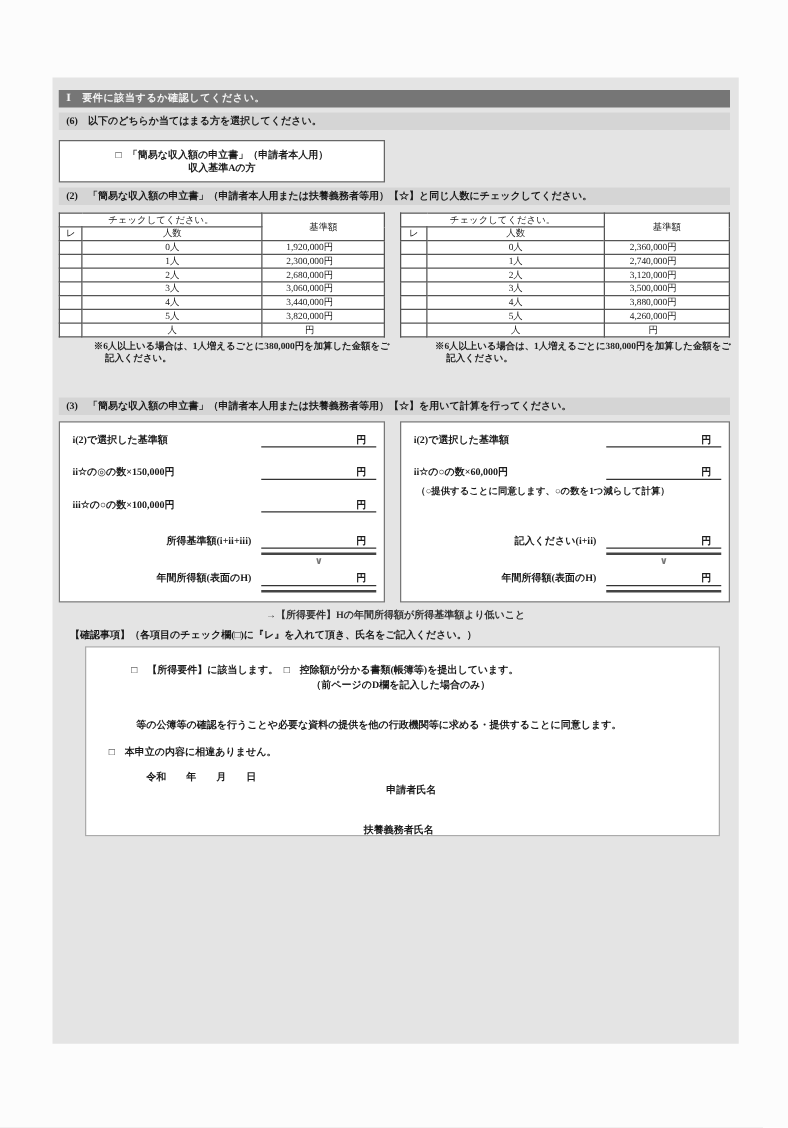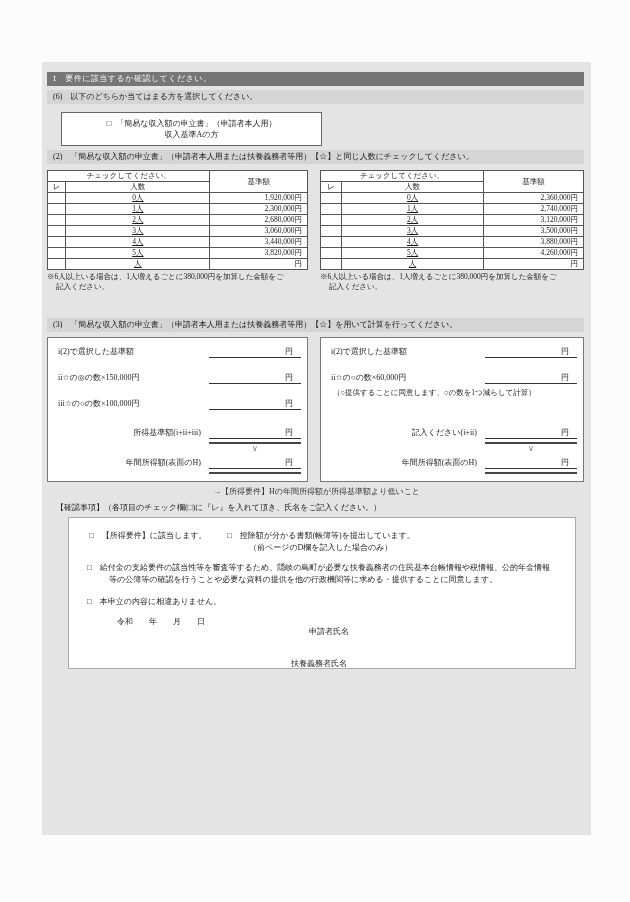--- a/index.html
+++ b/index.html
@@ -2,37 +2,37 @@
 <html><head>
 <meta charset="utf-8">
 <style>
   html,body { margin:0; padding:0; }
   body {
     width:630px; height:902px; background:#fcfcfc; position:relative;
     font-family:"Liberation Serif","DejaVu Serif",serif; color:#1b1b1b;
     -webkit-font-smoothing:antialiased;
   }
   .panel { position:absolute; left:42px; top:62px; width:549px; height:773px; background:#e4e4e4; }
-  .abs { position:absolute; }
+  .abs { position:absolute;font-weight:bold; }
   .bar-dark { left:5px; top:10px; width:531px; height:14px; background:#767676; color:#f4f4f4;
     font-size:8px; line-height:14px; padding-left:6px; letter-spacing:.5px; }
   .band { left:5px; width:531px; height:14px; background:#d5d5d5; font-size:8px; line-height:14px; padding-left:6px; }
   .band1 { top:28px; } .band2 { top:88px; } .band3 { top:256px; }
   .optbox { top:50px; height:32px; background:#fff; border:1px solid #666; font-size:8px;
     display:flex; flex-direction:column; justify-content:center; align-items:center; line-height:11px; text-align:center; }
-  .optbox-a { left:5px; width:259px;margin-left:14px; } .optbox-b { left:278px; width:262px; }
+  .optbox-a { left:5px; width:259px; } .optbox-b { left:278px; width:262px; }
   .ckglyph { margin-right:5px; }
   .tbl { position:absolute; top:108px; border-collapse:collapse; background:#fff; font-size:7.5px; table-layout:fixed; }
   .tbl-left { left:5px; width:261px; } .tbl-right { left:278px; width:264px; }
   .tbl th, .tbl td { border:1px solid #555; padding:0; height:10px; line-height:10px; font-weight:normal; overflow:hidden; }
   .tbl thead th { text-align:center; }
   td.mark { background:#fff; }
-  td.count { text-align:center;text-decoration:underline; }
-  td.amount { text-align:right; padding-right:5px; }
-  .note { font-size:7.5px; line-height:10px; top:210px; color:#222; }
+  td.count { text-align:center; }
+  td.amount { text-align:center; padding-right:22px; }
+  .note { font-size:7.5px; line-height:10px; top:210px; color:#222;margin-left:28px; }
   .note-left { left:5px; width:262px; } .note-right { left:278px; width:266px; }
   .note .l2 { padding-left:9px; }
   .calcbox { top:275px; height:143px; background:#fff; border:1px solid #777; font-size:8px; }
   .calc-a { left:5px; width:259px; } .calc-b { left:278px; width:262px; }
   .cl { position:absolute; left:10px; line-height:12px; white-space:nowrap; }
   .cl-right { left:auto; right:106px; }
   .cv { position:absolute; right:6px; width:92px; height:13px; line-height:13px; box-sizing:border-box;
     border-bottom:1px solid #333; text-align:right; padding-right:8px; }
   .dbl { position:absolute; right:6px; width:92px; height:2px; background:#444; }
   .ltmark { position:absolute; right:6px; width:92px; text-align:center; color:#777; font-size:8px; line-height:10px; }
@@ -223,30 +223,27 @@
     <div class="cl cl-right" style="top:119px">年間所得額(表面のH)</div>
     <div class="cv" style="top:118px">円</div>
     <div class="dbl" style="top:134px"></div>
   </div>
 
   <div class="abs result-note">→【所得要件】Hの年間所得額が所得基準額より低いこと</div>
 
   <div class="abs confirm-head">【確認事項】（各項目のチェック欄(□)に『レ』を入れて頂き、氏名をご記入ください。）</div>
 
   <div class="abs confirm-box">
-    <div class="cfrow" style="left:20px; top:12px">
+    <div class="cfrow" style="left:36px; top:12px">
       <span class="ckglyph">□</span><span>【所得要件】に該当します。</span>
     </div>
     <div class="cfrow" style="left:158px; top:12px">
       <span class="ckglyph">□</span><span>控除額が分かる書類(帳簿等)を提出しています。</span>
     </div>
     <div class="cfrow" style="left:180px; top:24px">（前ページのD欄を記入した場合のみ）</div>
-    <div class="cfrow" style="left:18px; top:44px">
-      <span class="ckglyph">□</span><span>給付金の支給要件の該当性等を審査等するため、隠岐の島町が必要な扶養義務者の住民基本台帳情報や税情報、公的年金情報</span>
-    </div>
     <div class="cfrow" style="left:40px; top:56px">等の公簿等の確認を行うことや必要な資料の提供を他の行政機関等に求める・提供することに同意します。</div>
     <div class="cfrow" style="left:18px; top:78px">
       <span class="ckglyph">□</span><span>本申立の内容に相違ありません。</span>
     </div>
     <div class="cfrow" style="left:48px; top:98px">令和　　年　　月　　日</div>
     <div class="cfrow" style="left:240px; top:108px">申請者氏名</div>
     <div class="cfrow" style="left:222px; top:140px">扶養義務者氏名</div>
   </div>
 
 </div>

